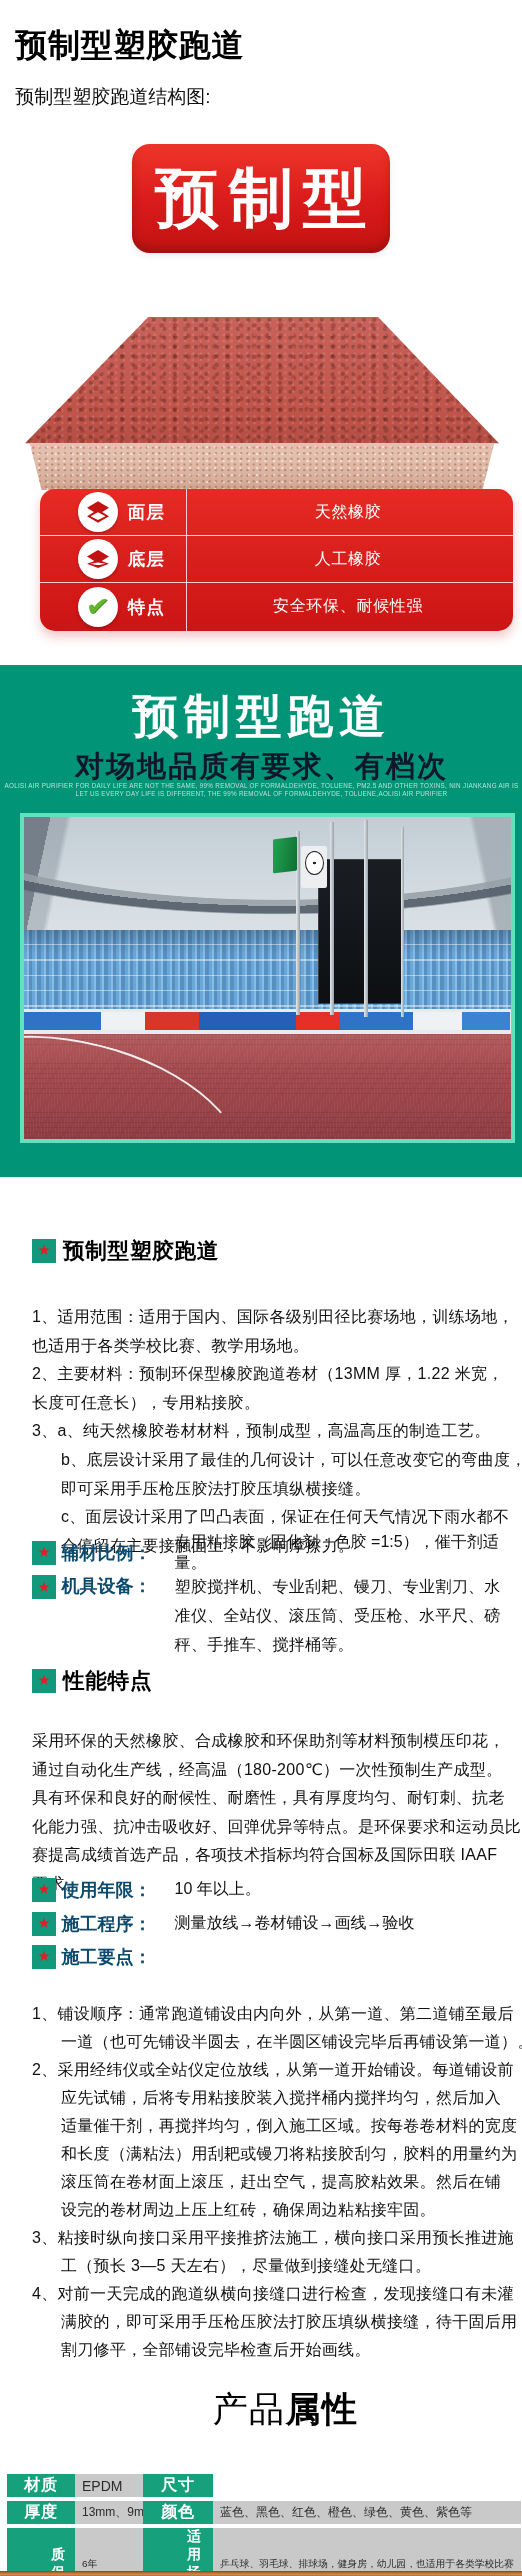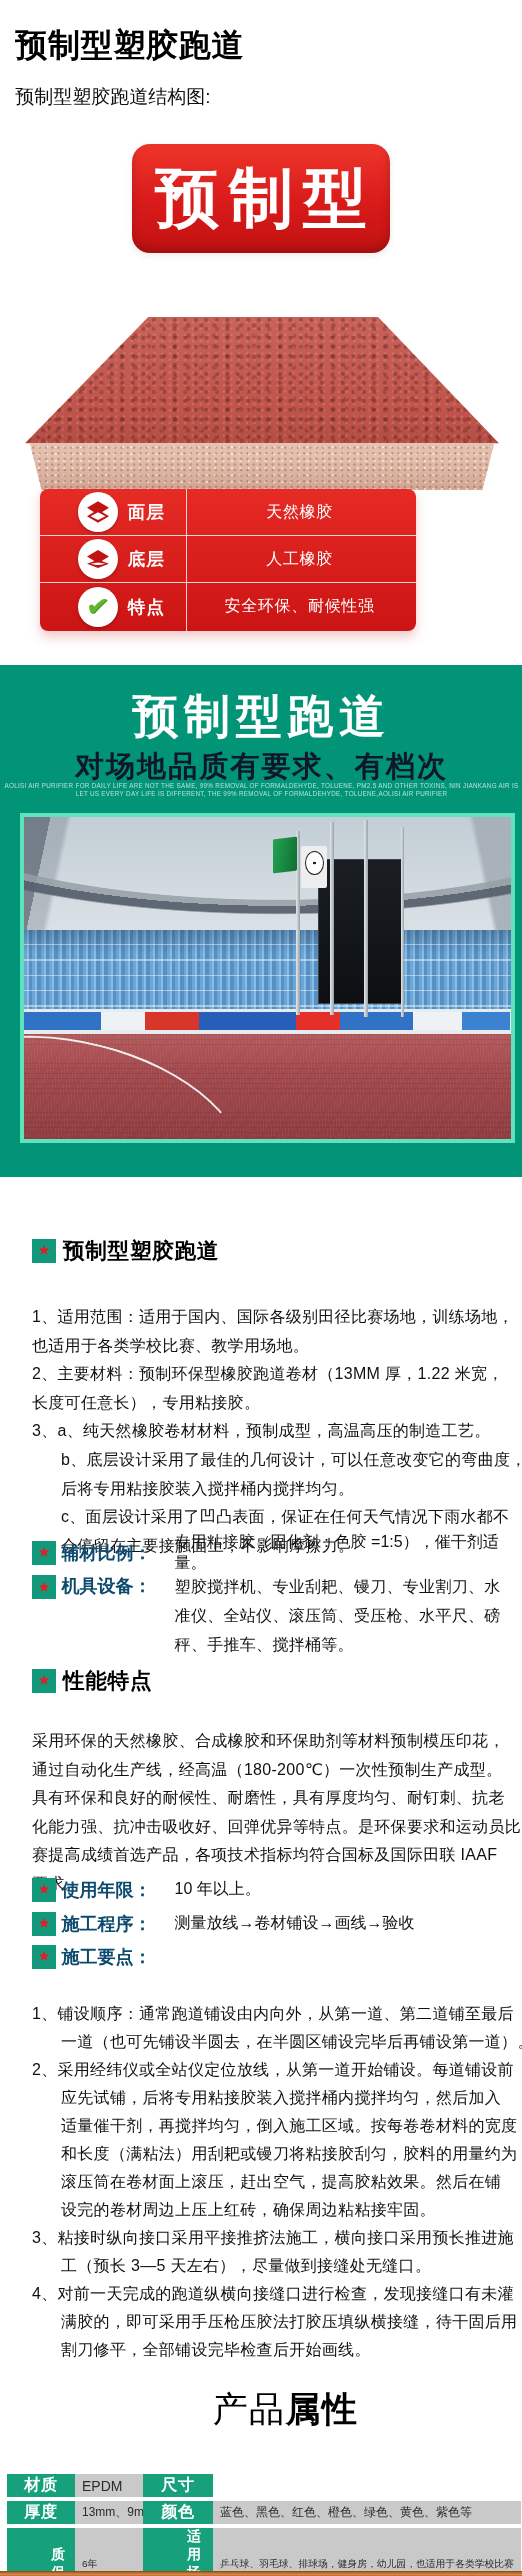--- a/index.html
+++ b/index.html
@@ -24,21 +24,21 @@
        radial-gradient(circle at 7px 5.6px, rgba(255,255,255,.14) 1.4px, transparent 2.1px),
        radial-gradient(circle at 4.9px 8.4px, rgba(120,30,20,.35) 2.1px, transparent 2.8px),
        linear-gradient(180deg,#c9625a 0%,#c0544a 55%,#a8463d 92%,#8e362f 100%);
      background-size:10.5px 9px,7.7px 6.3px,13.2px 10.5px,100% 100%;}
   .mat-base{position:absolute;inset:0;clip-path:polygon(1% 73%,99% 73%,96.5% 100%,3.5% 100%);
      background-image:
        radial-gradient(circle at 2.1px 2.1px, rgba(120,80,60,.45) 0.8px, transparent 1.4px),
        radial-gradient(circle at 5.6px 4.2px, rgba(255,255,255,.6) 0.8px, transparent 1.4px),
        linear-gradient(180deg,#caa08e 0%,#ecc9b8 25%,#e5bfae 80%,#d3a793 100%);
      background-size:6.3px 5.6px,8.4px 7px,100% 100%;}
-  .redcard{position:absolute;left:40px;top:489px;width:376px;height:142px;border-radius:8px;
+  .redcard{position:absolute;left:40px;top:489px;width:473px;height:142px;border-radius:15px;
      background:linear-gradient(180deg,#e62a24 0%,#cb1414 100%);
      box-shadow:0 5.6px 11px rgba(200,40,40,.25);overflow:hidden;}
   .redcard::after{content:"";position:absolute;left:146px;top:0;bottom:0;width:1.4px;background:rgba(255,255,255,.8);}
   .crow{position:relative;height:47px;display:flex;align-items:center;border-bottom:1.4px solid rgba(255,255,255,.8);}
   .crow:last-child{border-bottom:none;}
   .circ{width:40px;height:40px;border-radius:50%;background:#fff;display:flex;flex-direction:column;
         align-items:center;justify-content:center;margin-left:38px;box-shadow:0 1.4px 3.5px rgba(0,0,0,.25);flex:0 0 auto;}
   .dia{width:22px;height:13.2px;clip-path:polygon(50% 0,100% 50%,50% 100%,0 50%);background:#c21313;}
   .dia.outline{position:relative;margin-top:-4.9px;}
   .dia.outline::after{content:"";position:absolute;left:3.5px;right:3.5px;top:2.8px;bottom:2.8px;
@@ -207,21 +207,21 @@
     <span class="htext">预制型塑胶跑道</span>
   </div>
 
   <div class="lines" style="top:1271px">
       <div class="tline">1、适用范围：适用于国内、国际各级别田径比赛场地，训练场地，</div>
       <div class="tline">也适用于各类学校比赛、教学用场地。</div>
       <div class="tline">2、主要材料：预制环保型橡胶跑道卷材（13MM 厚，1.22 米宽，</div>
       <div class="tline">长度可任意长），专用粘接胶。</div>
       <div class="tline">3、a、纯天然橡胶卷材材料，预制成型，高温高压的制造工艺。</div>
       <div class="tline in1">b、底层设计采用了最佳的几何设计，可以任意改变它的弯曲度，</div>
-      <div class="tline in1">后将专用粘接胶装入搅拌桶内搅拌均匀。</div>
+      <div class="tline in1">即可采用手压枪压胶法打胶压填纵横接缝。</div>
       <div class="tline in1">c、面层设计采用了凹凸表面，保证在任何天气情况下雨水都不</div>
       <div class="tline in1">会停留在主要接触面上，不影响摩擦力。</div>
     </div>
 
   <div class="lrow" style="top:1537px">
     <span class="sq">
         <span class="star">★</span>
       </span>
     <span class="llabel">辅材比例：</span>
     <span class="lvalue">专用粘接胶（固化剂：色胶 =1:5），催干剂适量。</span>

